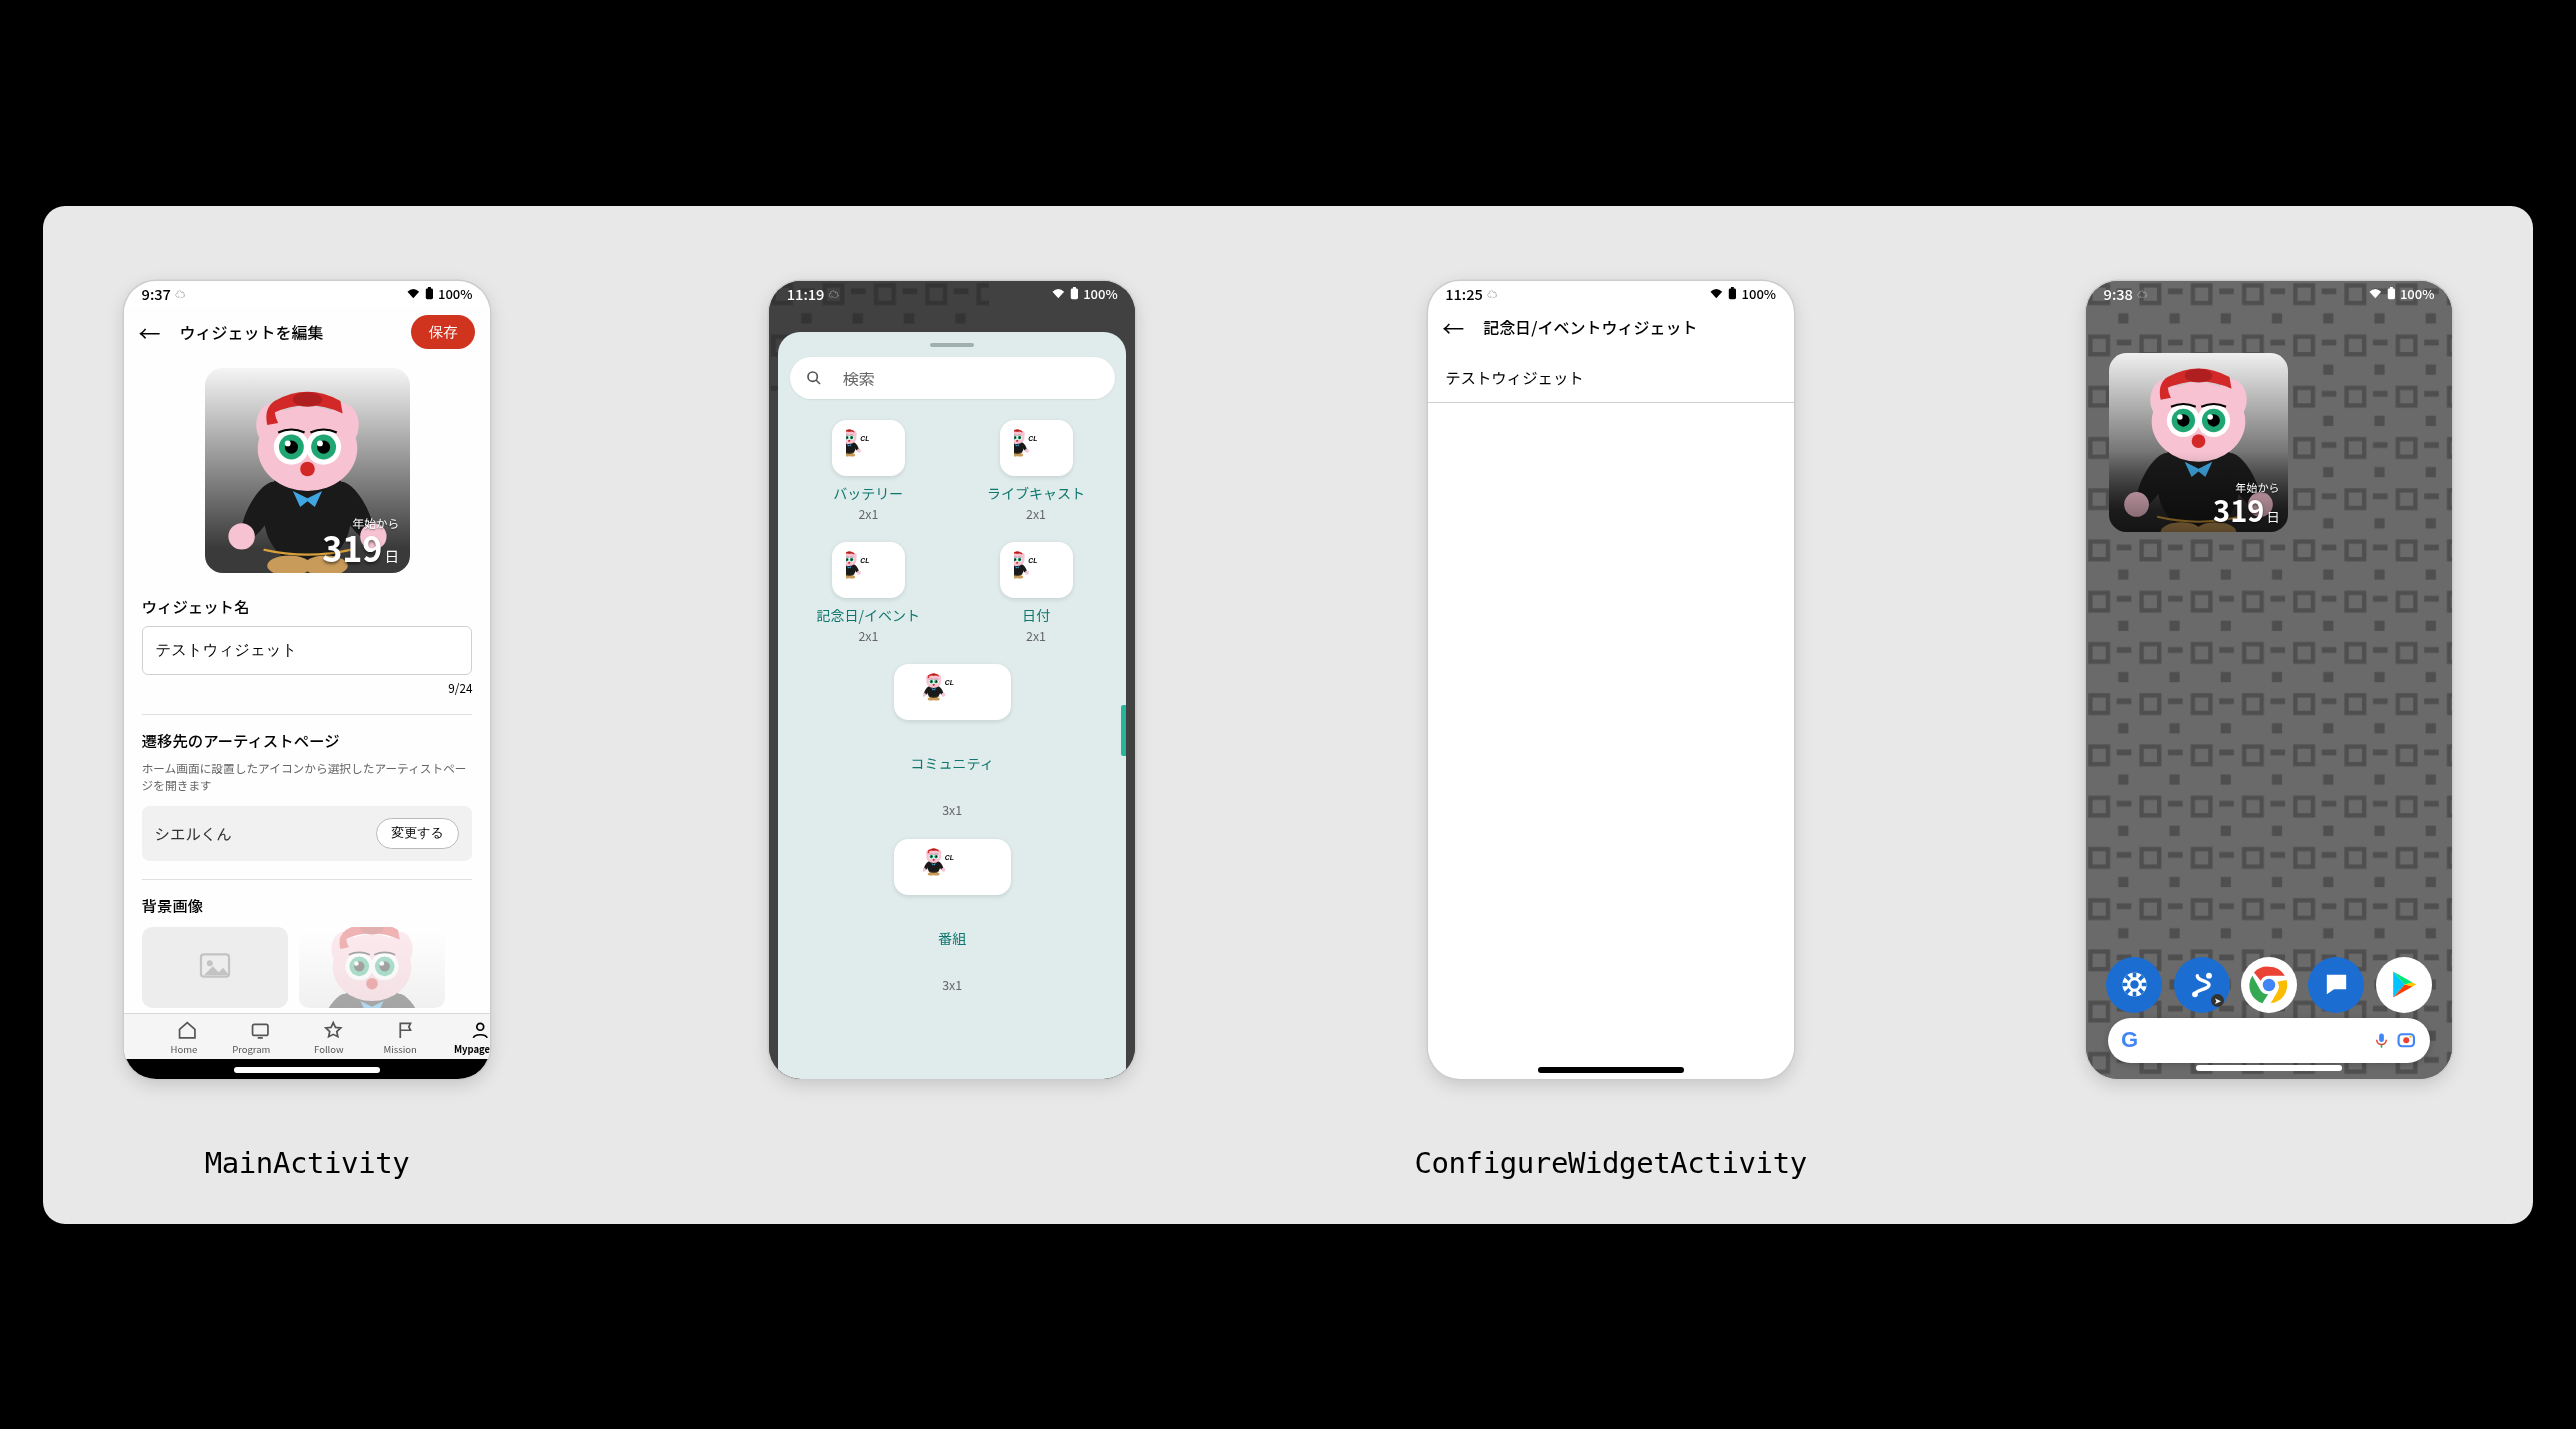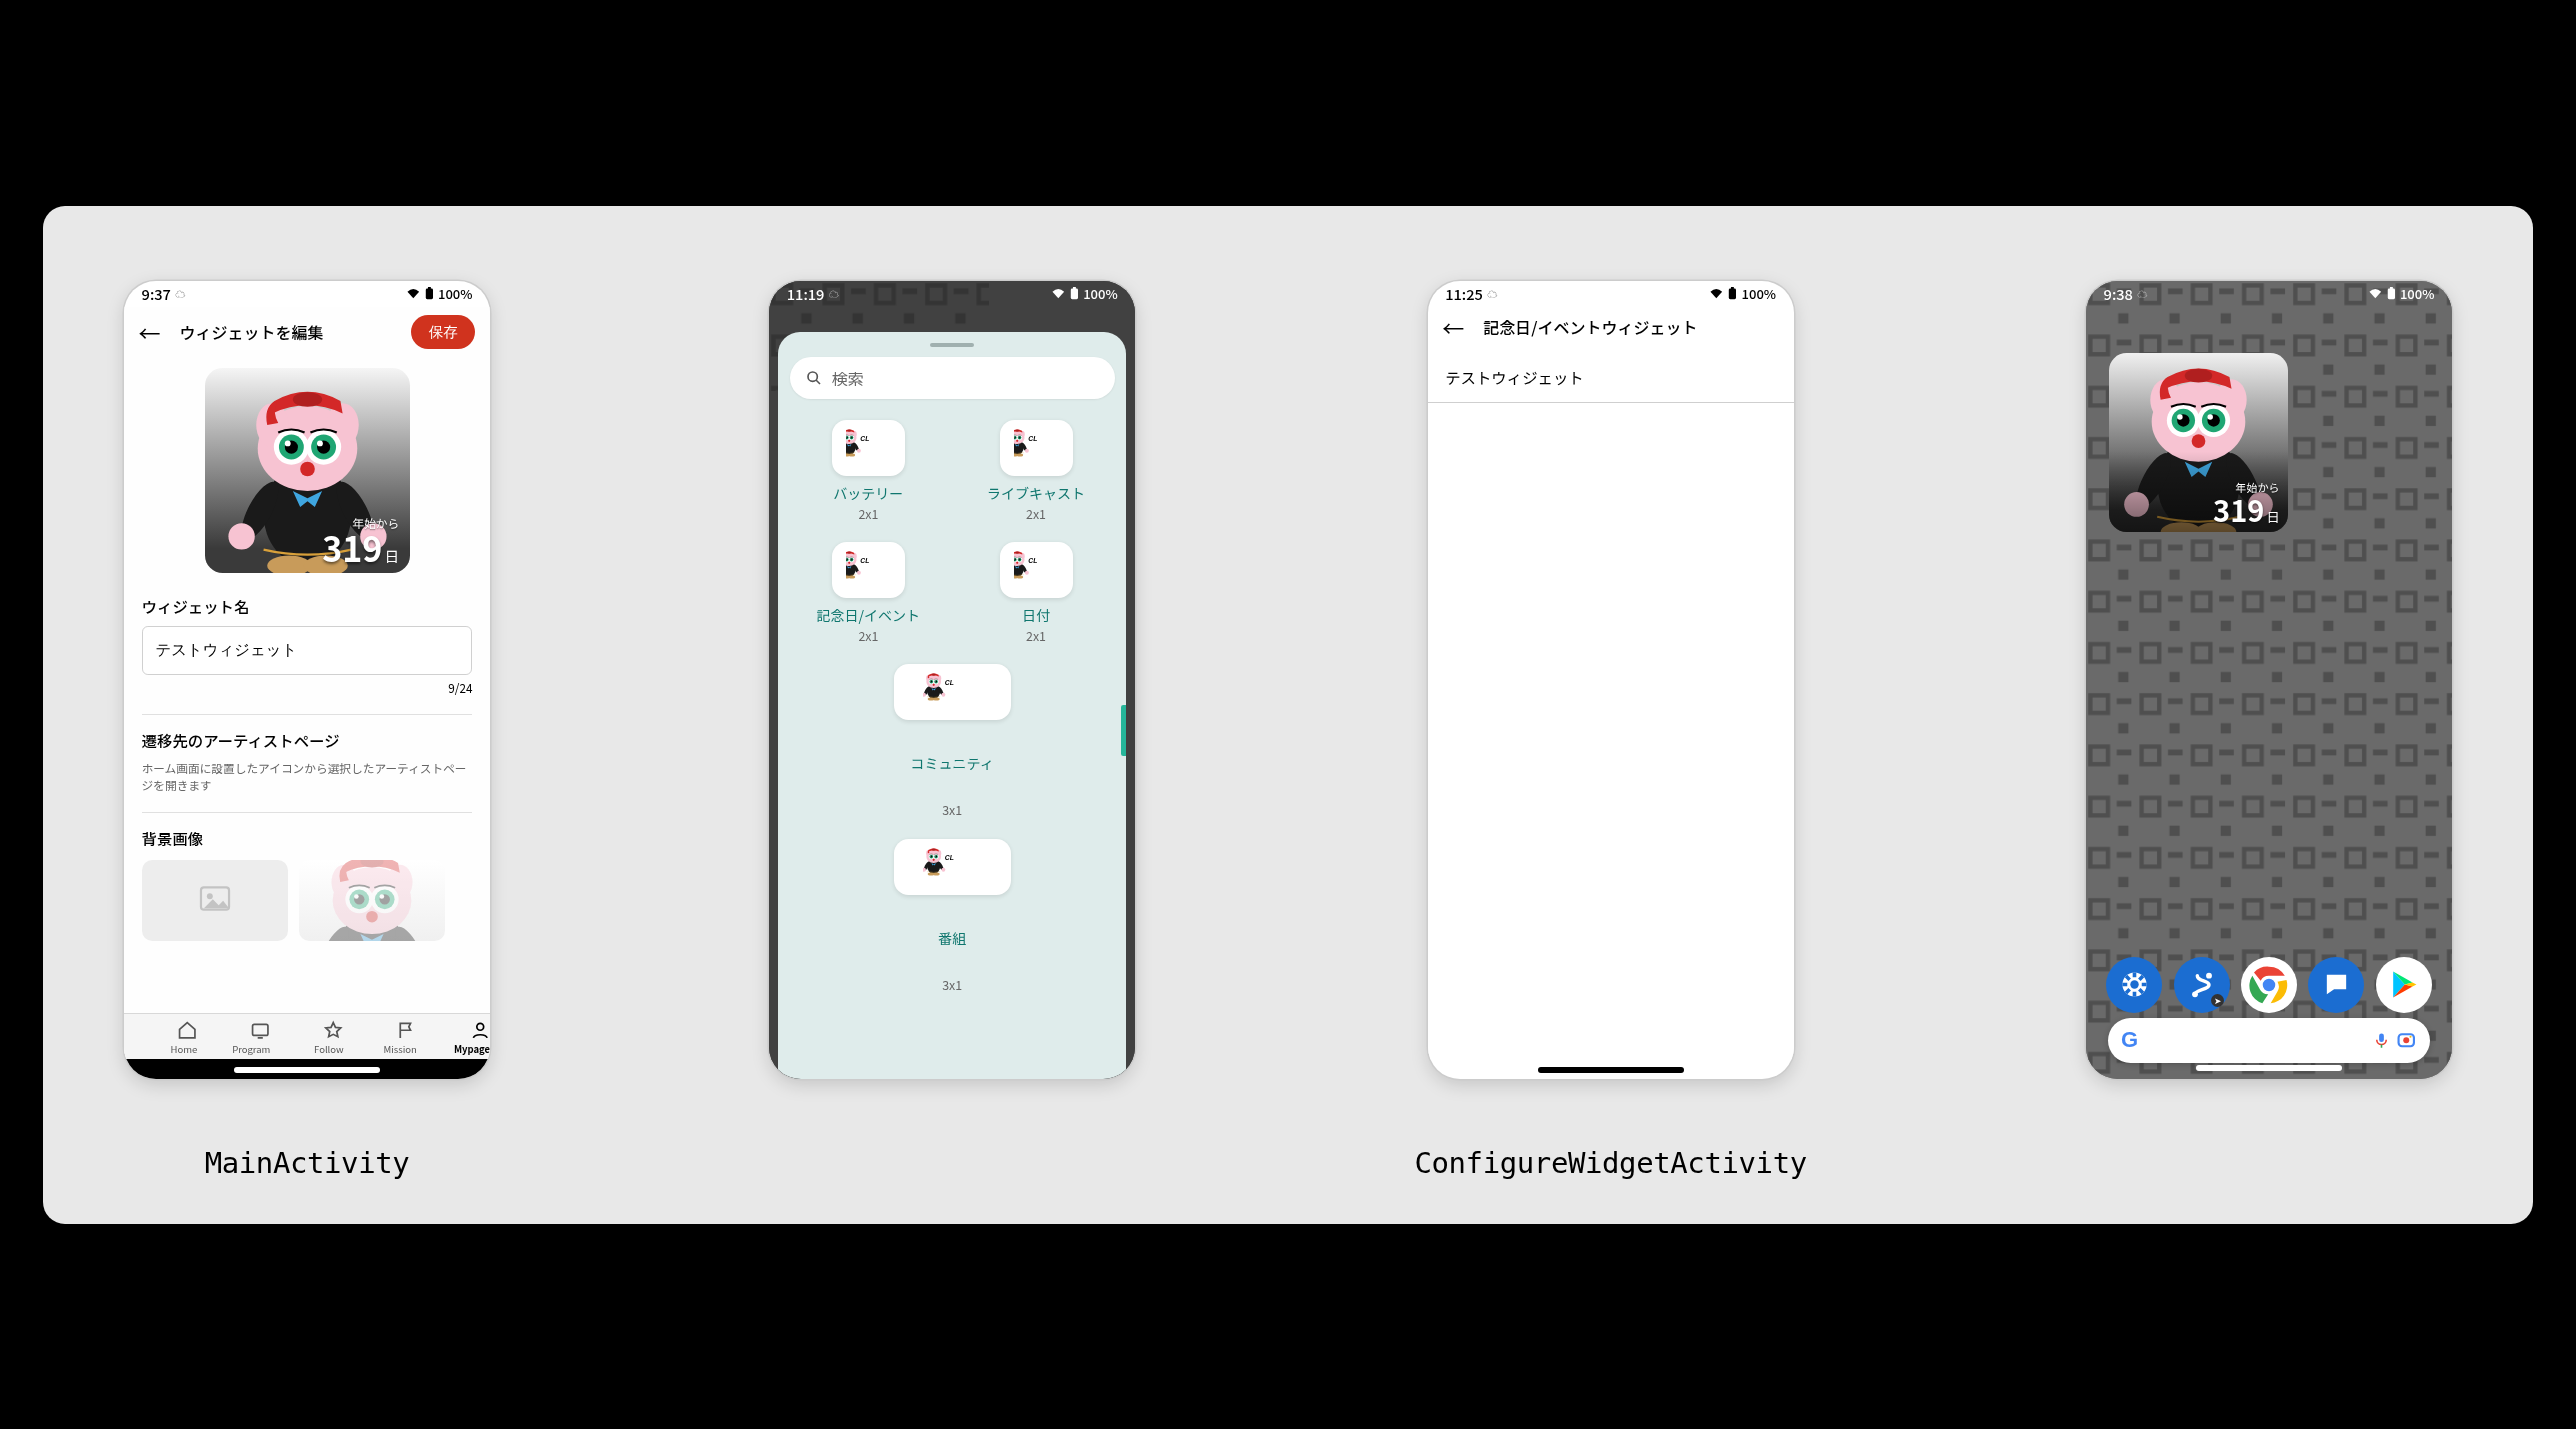--- a/index.html
+++ b/index.html
@@ -128,21 +128,21 @@
 
 .p2-bg { position: absolute; inset: 0; background: #414141;}
 .p2-pattern { position: absolute; inset: 0; opacity: .55;}
 .p2-sheet {
   position: absolute; left: 8.8px; right: 8.8px; top: 51px; bottom: 0;
   background: #dfeceb; border-radius: 22px 22px 0 0; padding: 7.3px 11.7px 0;
 }
 .grabber { width: 44px; height: 3.7px; background: #a0b0af; border-radius: 2.2px; margin: 4.4px auto 10.3px;}
 .search-box {
   background: #fff; border-radius: 23.4px; height: 42px;
-  display: flex; align-items: center; padding: 0 16px; gap: 10px;
+  display: flex; align-items: center; padding: 0 16px; gap: 21px;
   color: #666; font-size: 16px;
   box-shadow: 0 0.7px 2.2px rgba(0,0,0,0.08);
 }
 .widget-grid { display: grid; grid-template-columns: 1fr 1fr; gap: 10.3px; margin-top: 14.6px;}
 .wcard {
   display: flex; flex-direction: column; align-items: center; gap: 1.5px;
   padding: 5.9px 0 2.9px;
 }
 .wcard.span2 { grid-column: 1 / -1; gap: 28px;}
 .wicon-box {
@@ -280,20 +280,24 @@
             </div>
 
             <div class="section-label">ウィジェット名</div>
             <input class="text-field" value="テストウィジェット" style="">
             <div class="counter">9/24</div>
 
             <hr class="hr-thin">
 
             <div class="section-label">遷移先のアーティストページ</div>
             <div class="section-sub">ホーム画面に設置したアイコンから選択したアーティストページを開きます</div>
+            <div class="artist-row">
+              <span class="artist-name">シエルくん</span>
+              <button class="change-btn">変更する</button>
+            </div>
 
             <hr class="hr-thin">
 
             <div class="section-label">背景画像</div>
             <div class="bg-row">
               <div class="bg-tile">
                 <svg width="34" height="34" viewBox="0 0 46 46">
                     <rect x="4" y="6" width="38" height="30" rx="4" fill="none" stroke="#777" stroke-width="3"></rect>
                     <circle cx="16" cy="18" r="4" fill="#777"></circle>
                     <path d="M8 34 L20 22 L28 30 L34 24 L42 34 Z" fill="#777"></path>

